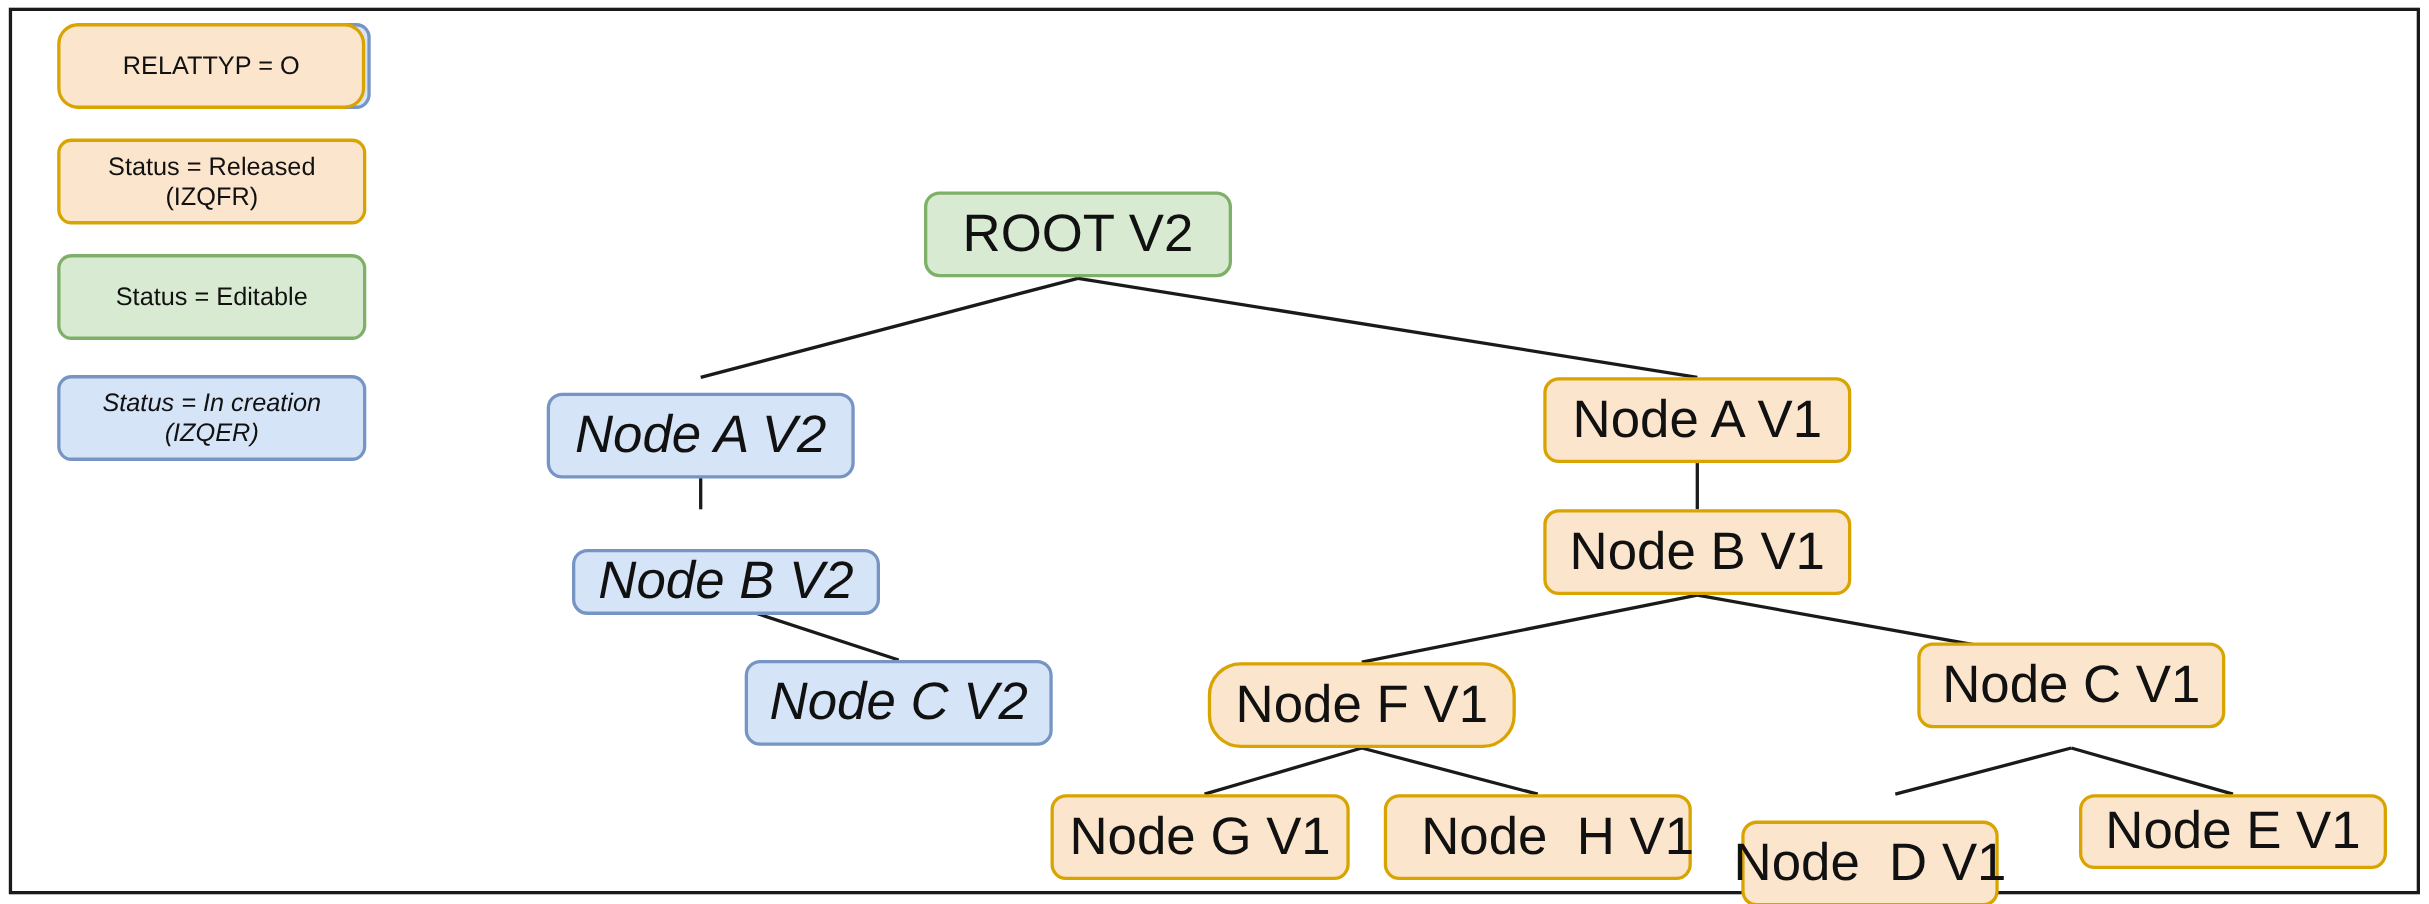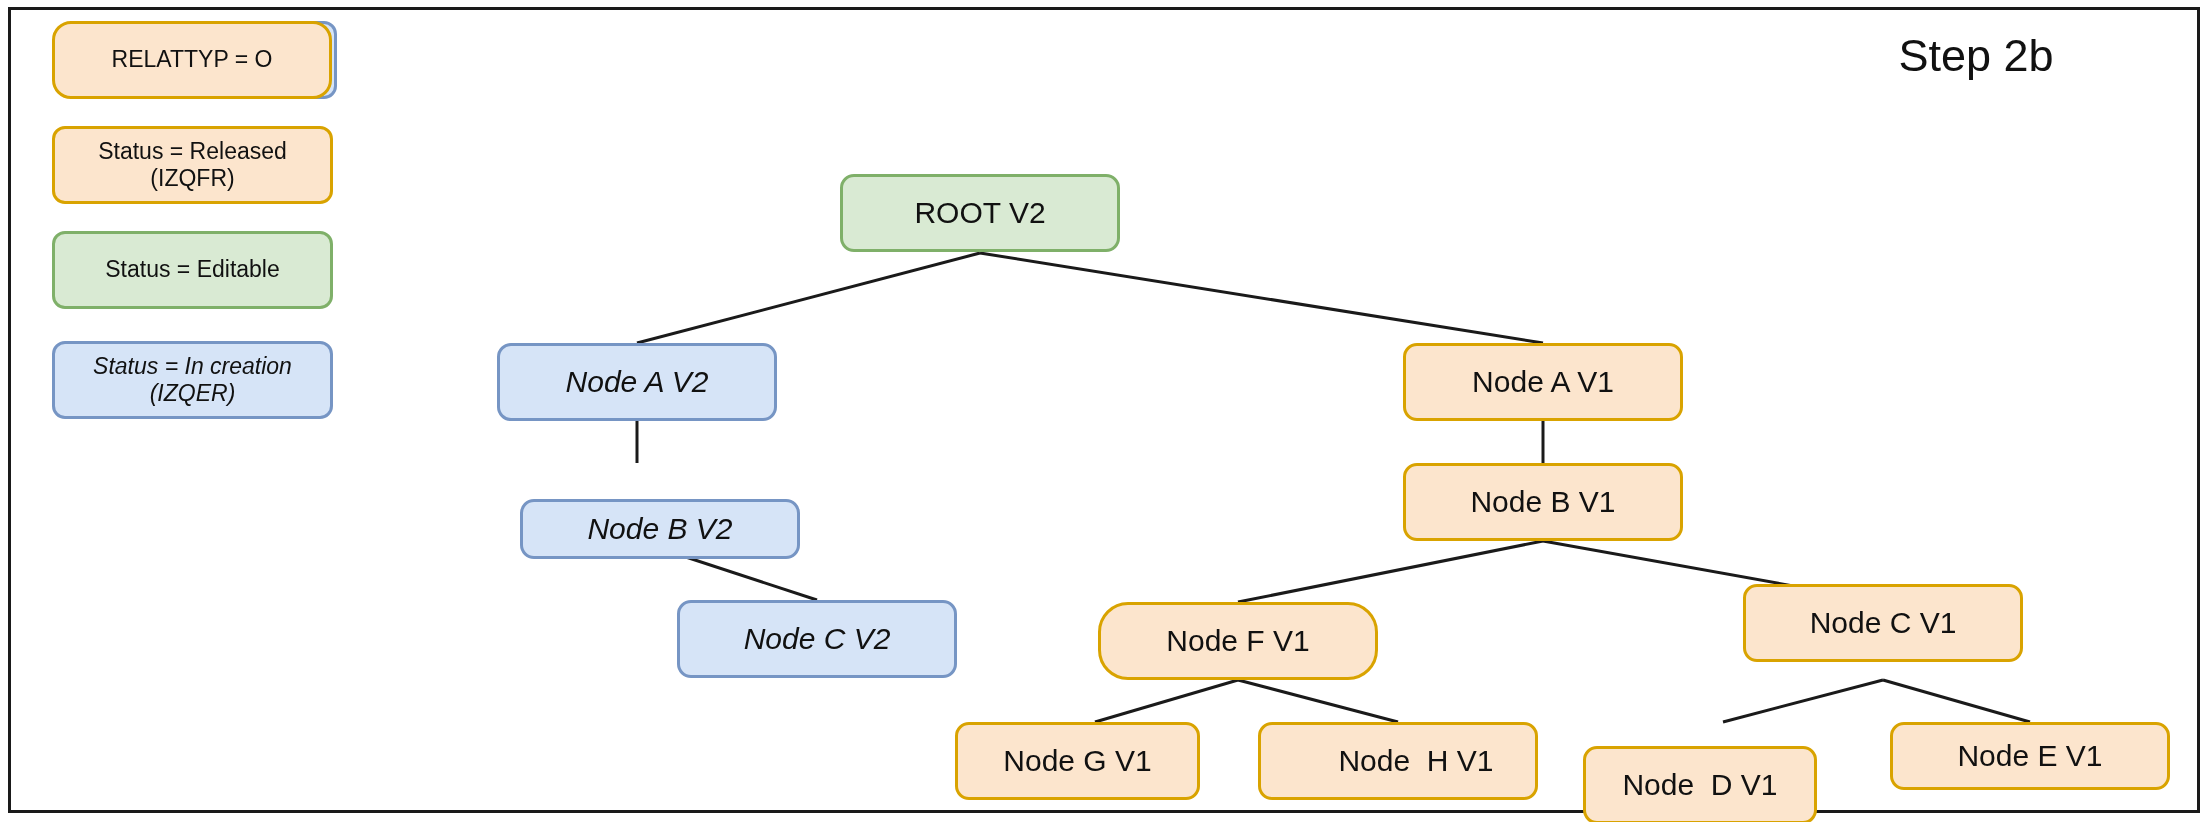--- a/index.html
+++ b/index.html
@@ -45,21 +45,21 @@
     border-radius: 14px;
     display: flex;
     align-items: center;
     justify-content: center;
     text-align: center;
     color: #111111;
     white-space: pre;
     line-height: 1.18;
   }
   .node.tree {
-    font-size: 30px;
+    font-size: 48px;
     border-width: 3px;
     border-style: solid;
   }
   .node.legend {
     font-size: 23px;
     border-width: 3px;
     border-style: solid;
     border-radius: 13px;
   }
   .fill-orange {
@@ -112,28 +112,27 @@
       <div class="node legend fill-orange" style="left: 52px; top: 21px; width: 280px; height: 78px; border-radius: 19px;"><span style="position: relative; z-index: 5;">RELATTYP = O</span></div>
       <div class="node legend fill-orange" style="left: 52px; top: 126px; width: 281px; height: 78px;"><span style="position: relative; z-index: 5;">Status = Released
 (IZQFR)</span></div>
       <div class="node legend fill-green" style="left: 52px; top: 231px; width: 281px; height: 78px;"><span style="position: relative; z-index: 5;">Status = Editable</span></div>
       <div class="node legend fill-blue" style="left: 52px; top: 341px; width: 281px; height: 78px;"><span style="position: relative; z-index: 5;">Status = In creation
 (IZQER)</span></div>
     </div>
 
   <div id="nodes-layer">
       <div class="node tree fill-green" style="left: 840px; top: 174px; width: 280px; height: 78px;"><span>ROOT V2</span></div>
-      <div class="node tree fill-blue" style="left: 497px; top: 343px; width: 280px; height: 78px;"><span>Node A V2</span></div>
+      <div class="node tree fill-blue" style="left: 497px; top: 357px; width: 280px; height: 78px;"><span>Node A V2</span></div>
       <div class="node tree fill-blue" style="left: 520px; top: 463px; width: 280px; height: 60px; margin-top: 36px;"><span>Node B V2</span></div>
       <div class="node tree fill-blue" style="left: 677px; top: 600px; width: 280px; height: 78px;"><span>Node C V2</span></div>
       <div class="node tree fill-orange" style="left: 1403px; top: 343px; width: 280px; height: 78px;"><span>Node A V1</span></div>
       <div class="node tree fill-orange" style="left: 1403px; top: 463px; width: 280px; height: 78px;"><span>Node B V1</span></div>
       <div class="node tree fill-orange" style="left: 1098px; top: 602px; width: 280px; height: 78px; border-radius: 30px;"><span>Node F V1</span></div>
       <div class="node tree fill-orange" style="left: 1743px; top: 584px; width: 280px; height: 78px;"><span>Node C V1</span></div>
-      <div class="node tree fill-orange" style="left: 955px; top: 722px; width: 245px; height: 78px;"><span>Node G V1</span></div>
+      <div class="node tree fill-orange" style="left: 955px; top: 722px; width: 272px; height: 78px;"><span>Node G V1</span></div>
       <div class="node tree fill-orange" style="left: 1258px; top: 722px; width: 280px; height: 78px; padding-left: 36px;"><span>Node  H V1</span></div>
       <div class="node tree fill-orange" style="left: 1583px; top: 746px; width: 234px; height: 78px;"><span>Node  D V1</span></div>
       <div class="node tree fill-orange" style="left: 1890px; top: 722px; width: 280px; height: 68px;"><span>Node E V1</span></div>
     </div>
 
-  <div id="step-title">Step 2b</div>
 
 </div>
 
 </body></html>

